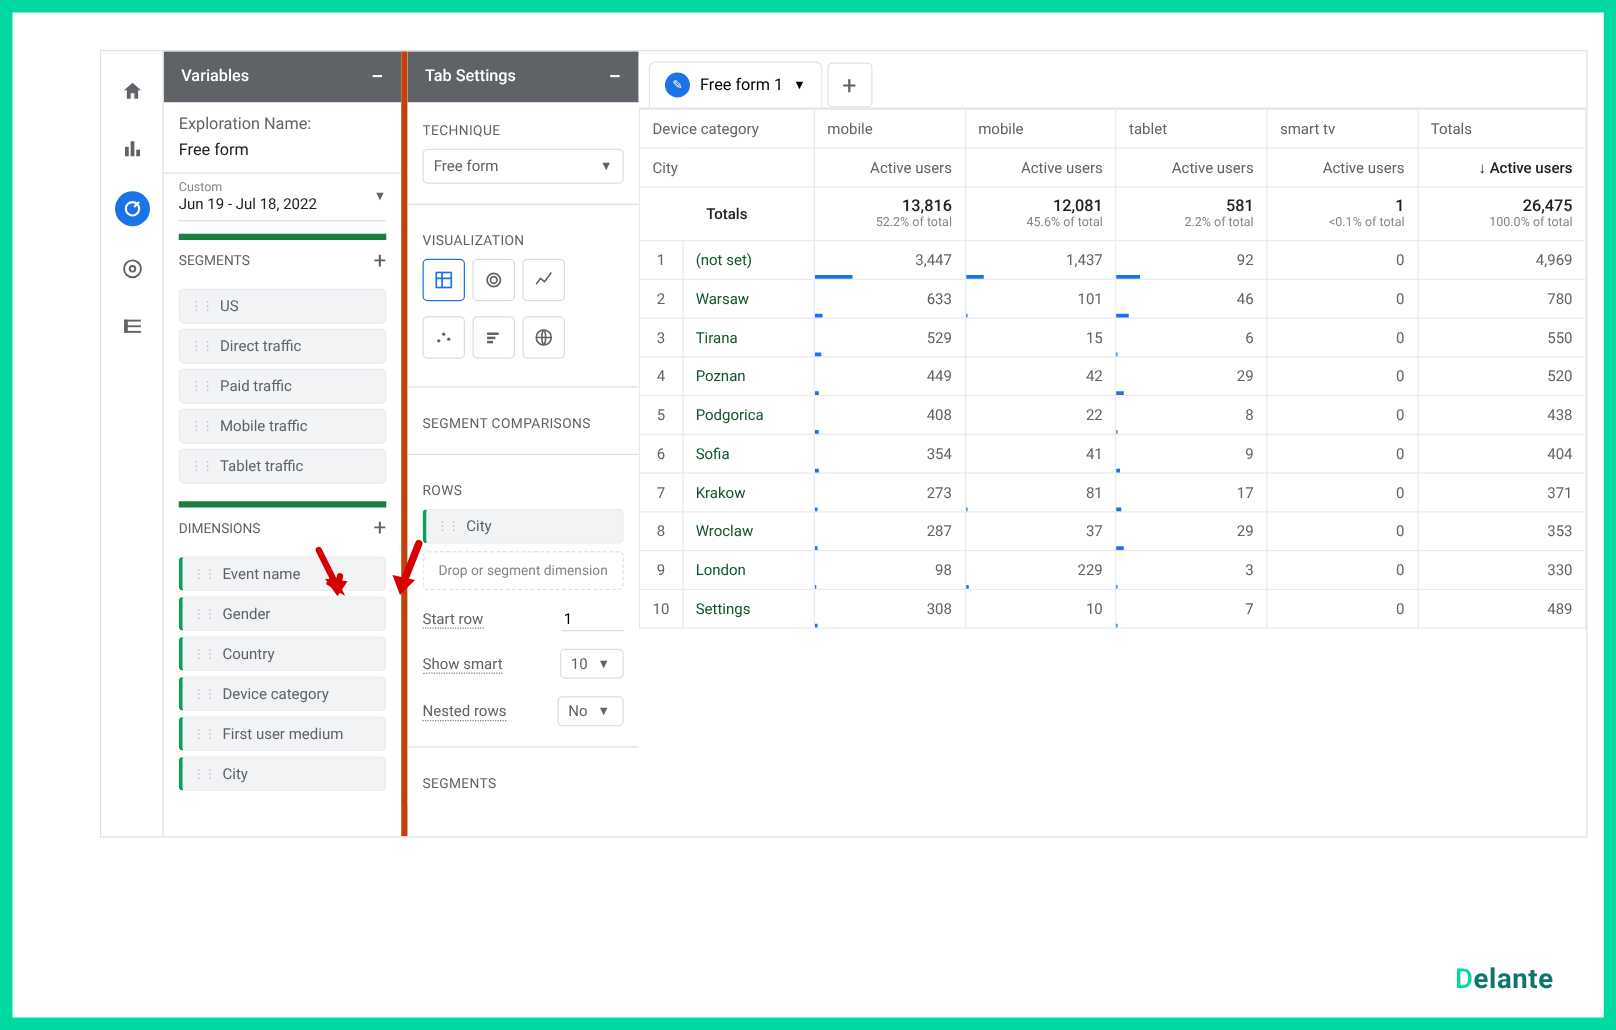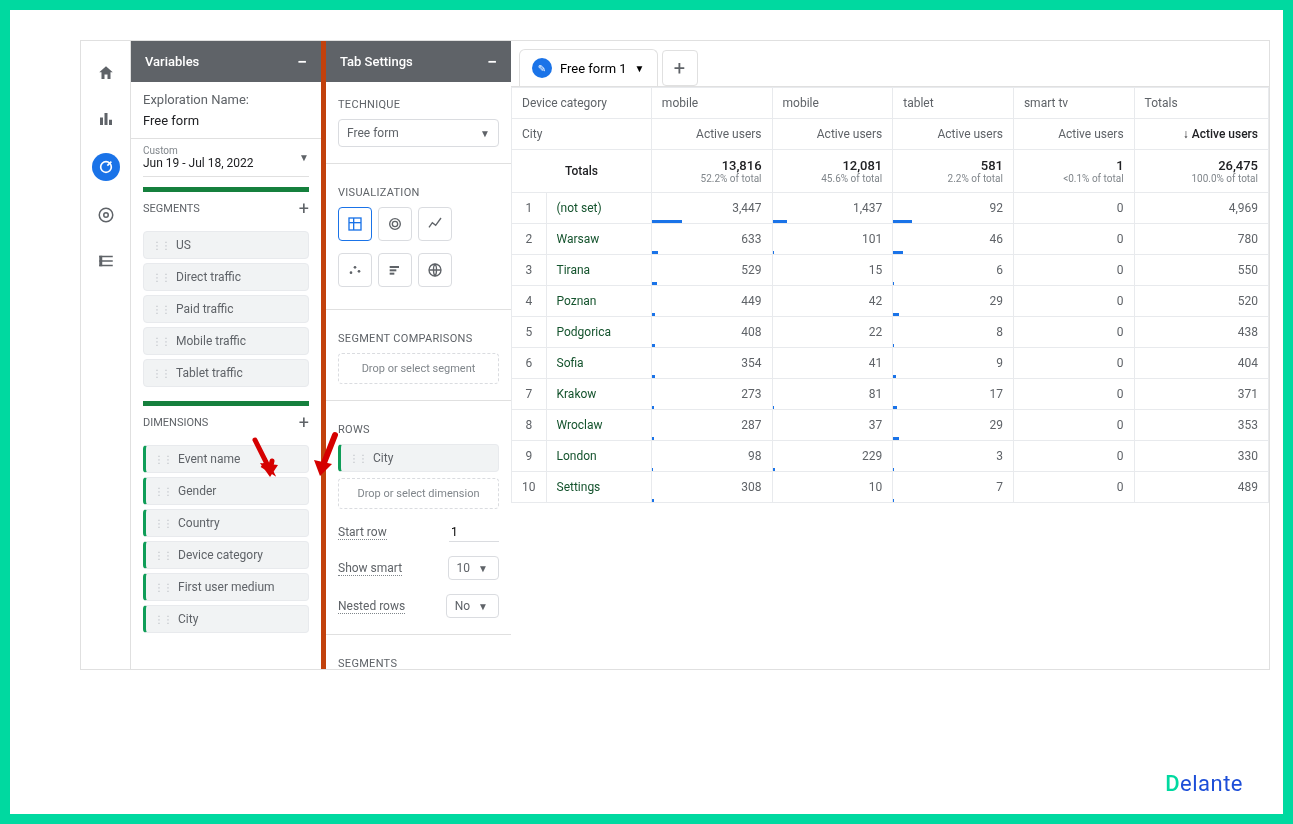--- a/index.html
+++ b/index.html
@@ -225,29 +225,28 @@
           <div class="viz-btn">
               <svg width="16" height="16" viewBox="0 0 24 24" fill="none" stroke="currentColor" stroke-width="2">
                 <circle cx="12" cy="12" r="9"></circle>
                 <path d="M3 12h18M12 3c3 3 3 15 0 18M12 3c-3 3-3 15 0 18"></path>
               </svg>
             </div>
         </div>
 
         <div class="divider"></div>
         <div class="section-label">SEGMENT COMPARISONS</div>
-        <div class="drop-zone">Drop or select segment</div>
 
         <div class="divider"></div>
         <div class="section-label">ROWS</div>
         <div class="chip green">
             <span class="dots">⋮⋮</span>
             <span>City</span>
           </div>
-        <div class="drop-zone">Drop or select dimension</div>
+        <div class="drop-zone">Drop or segment dimension</div>
 
         <div class="setting-row">
           <span style="border-bottom:1px dotted #80868b">Start row</span>
           <input value="1" style="">
         </div>
         <div class="setting-row">
           <span style="border-bottom:1px dotted #80868b">Show smart</span>
           <div class="mini-select">
               <span>10</span>
               <span class="caret">▼</span>
@@ -419,14 +418,14 @@
 
   <svg class="arrow-annot" style="left:240px;top:425px;transform:none" width="30" height="50">
       <path d="M5 5 L20 35 L12 30 L20 35 L22 26" fill="none" stroke="#d50000" stroke-width="5" stroke-linecap="round"></path>
       <polygon points="20,42 10,28 28,30" fill="#d50000"></polygon>
     </svg>
   <svg class="arrow-annot" style="left:300px;top:420px;transform:none" width="35" height="55">
       <path d="M25 5 L12 38" fill="none" stroke="#d50000" stroke-width="6" stroke-linecap="round"></path>
       <polygon points="10,46 4,30 22,34" fill="#d50000"></polygon>
     </svg>
 
-  <div class="logo"><span>D</span><b style="color:#1d4ed8;font-weight:400">elante</b></div>
+  <div class="logo"><span>D</span><b style="color:#0f766e;font-weight:700">elante</b></div>
 </div>
 
 </body></html>

